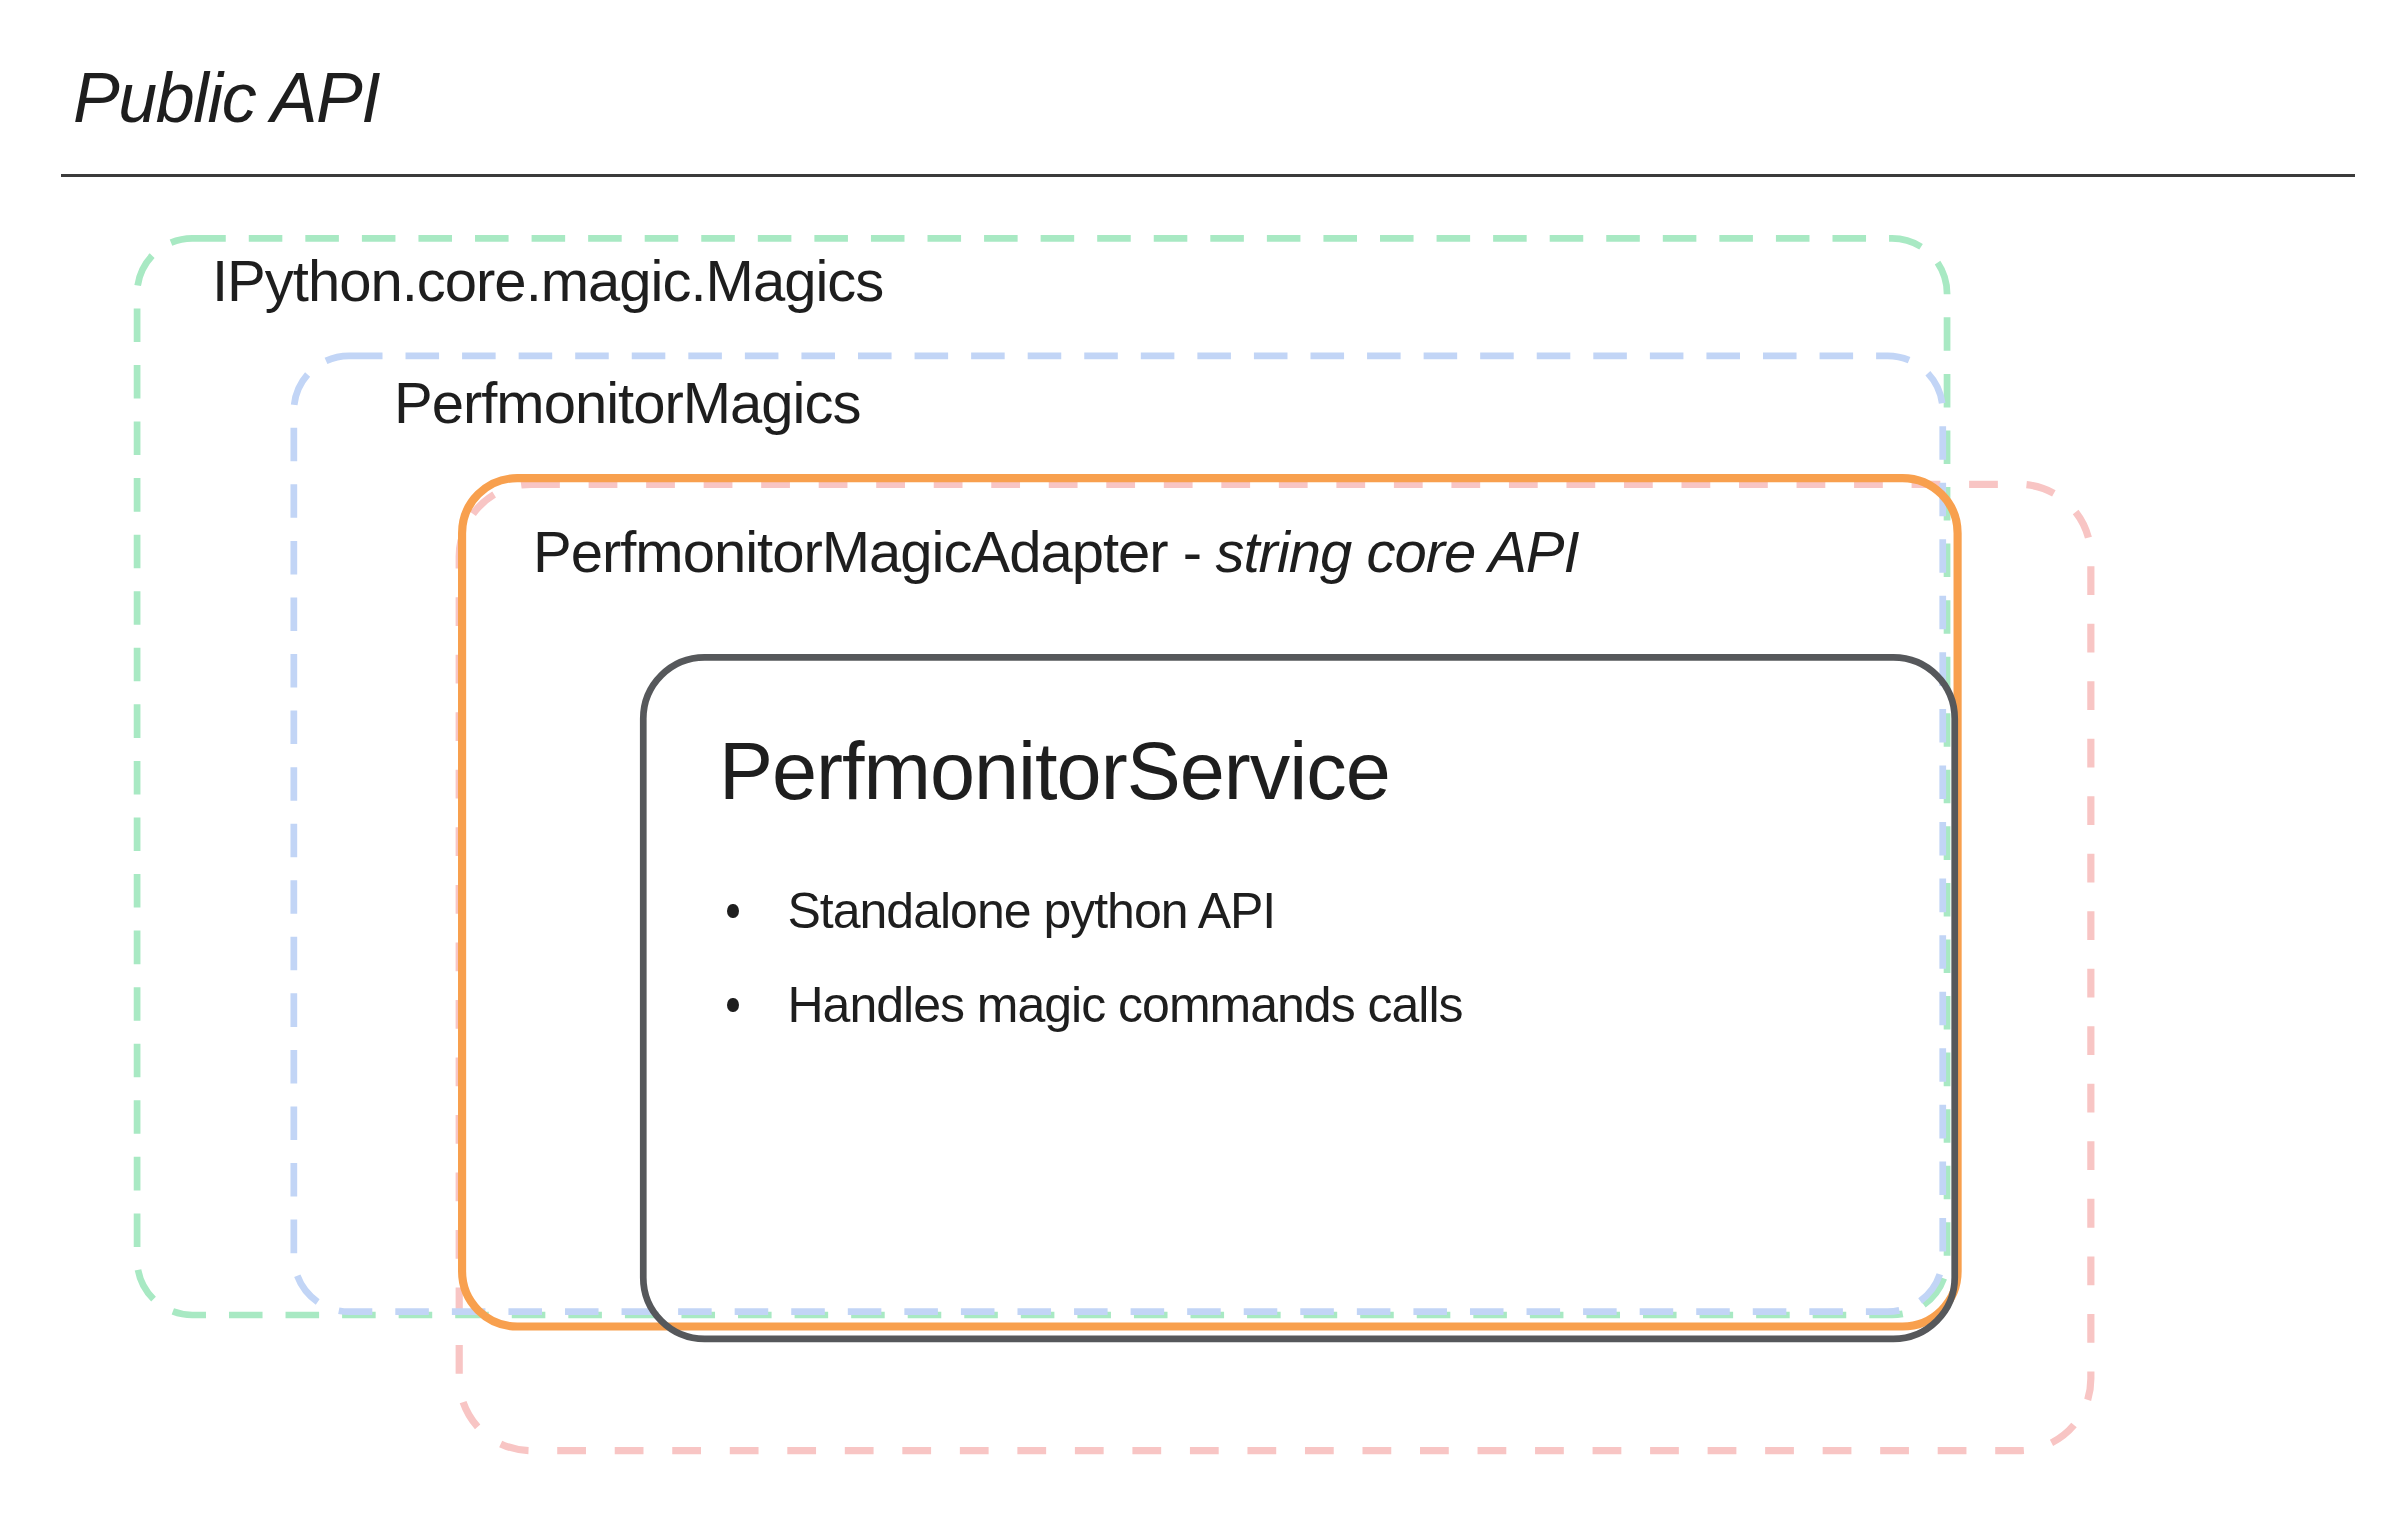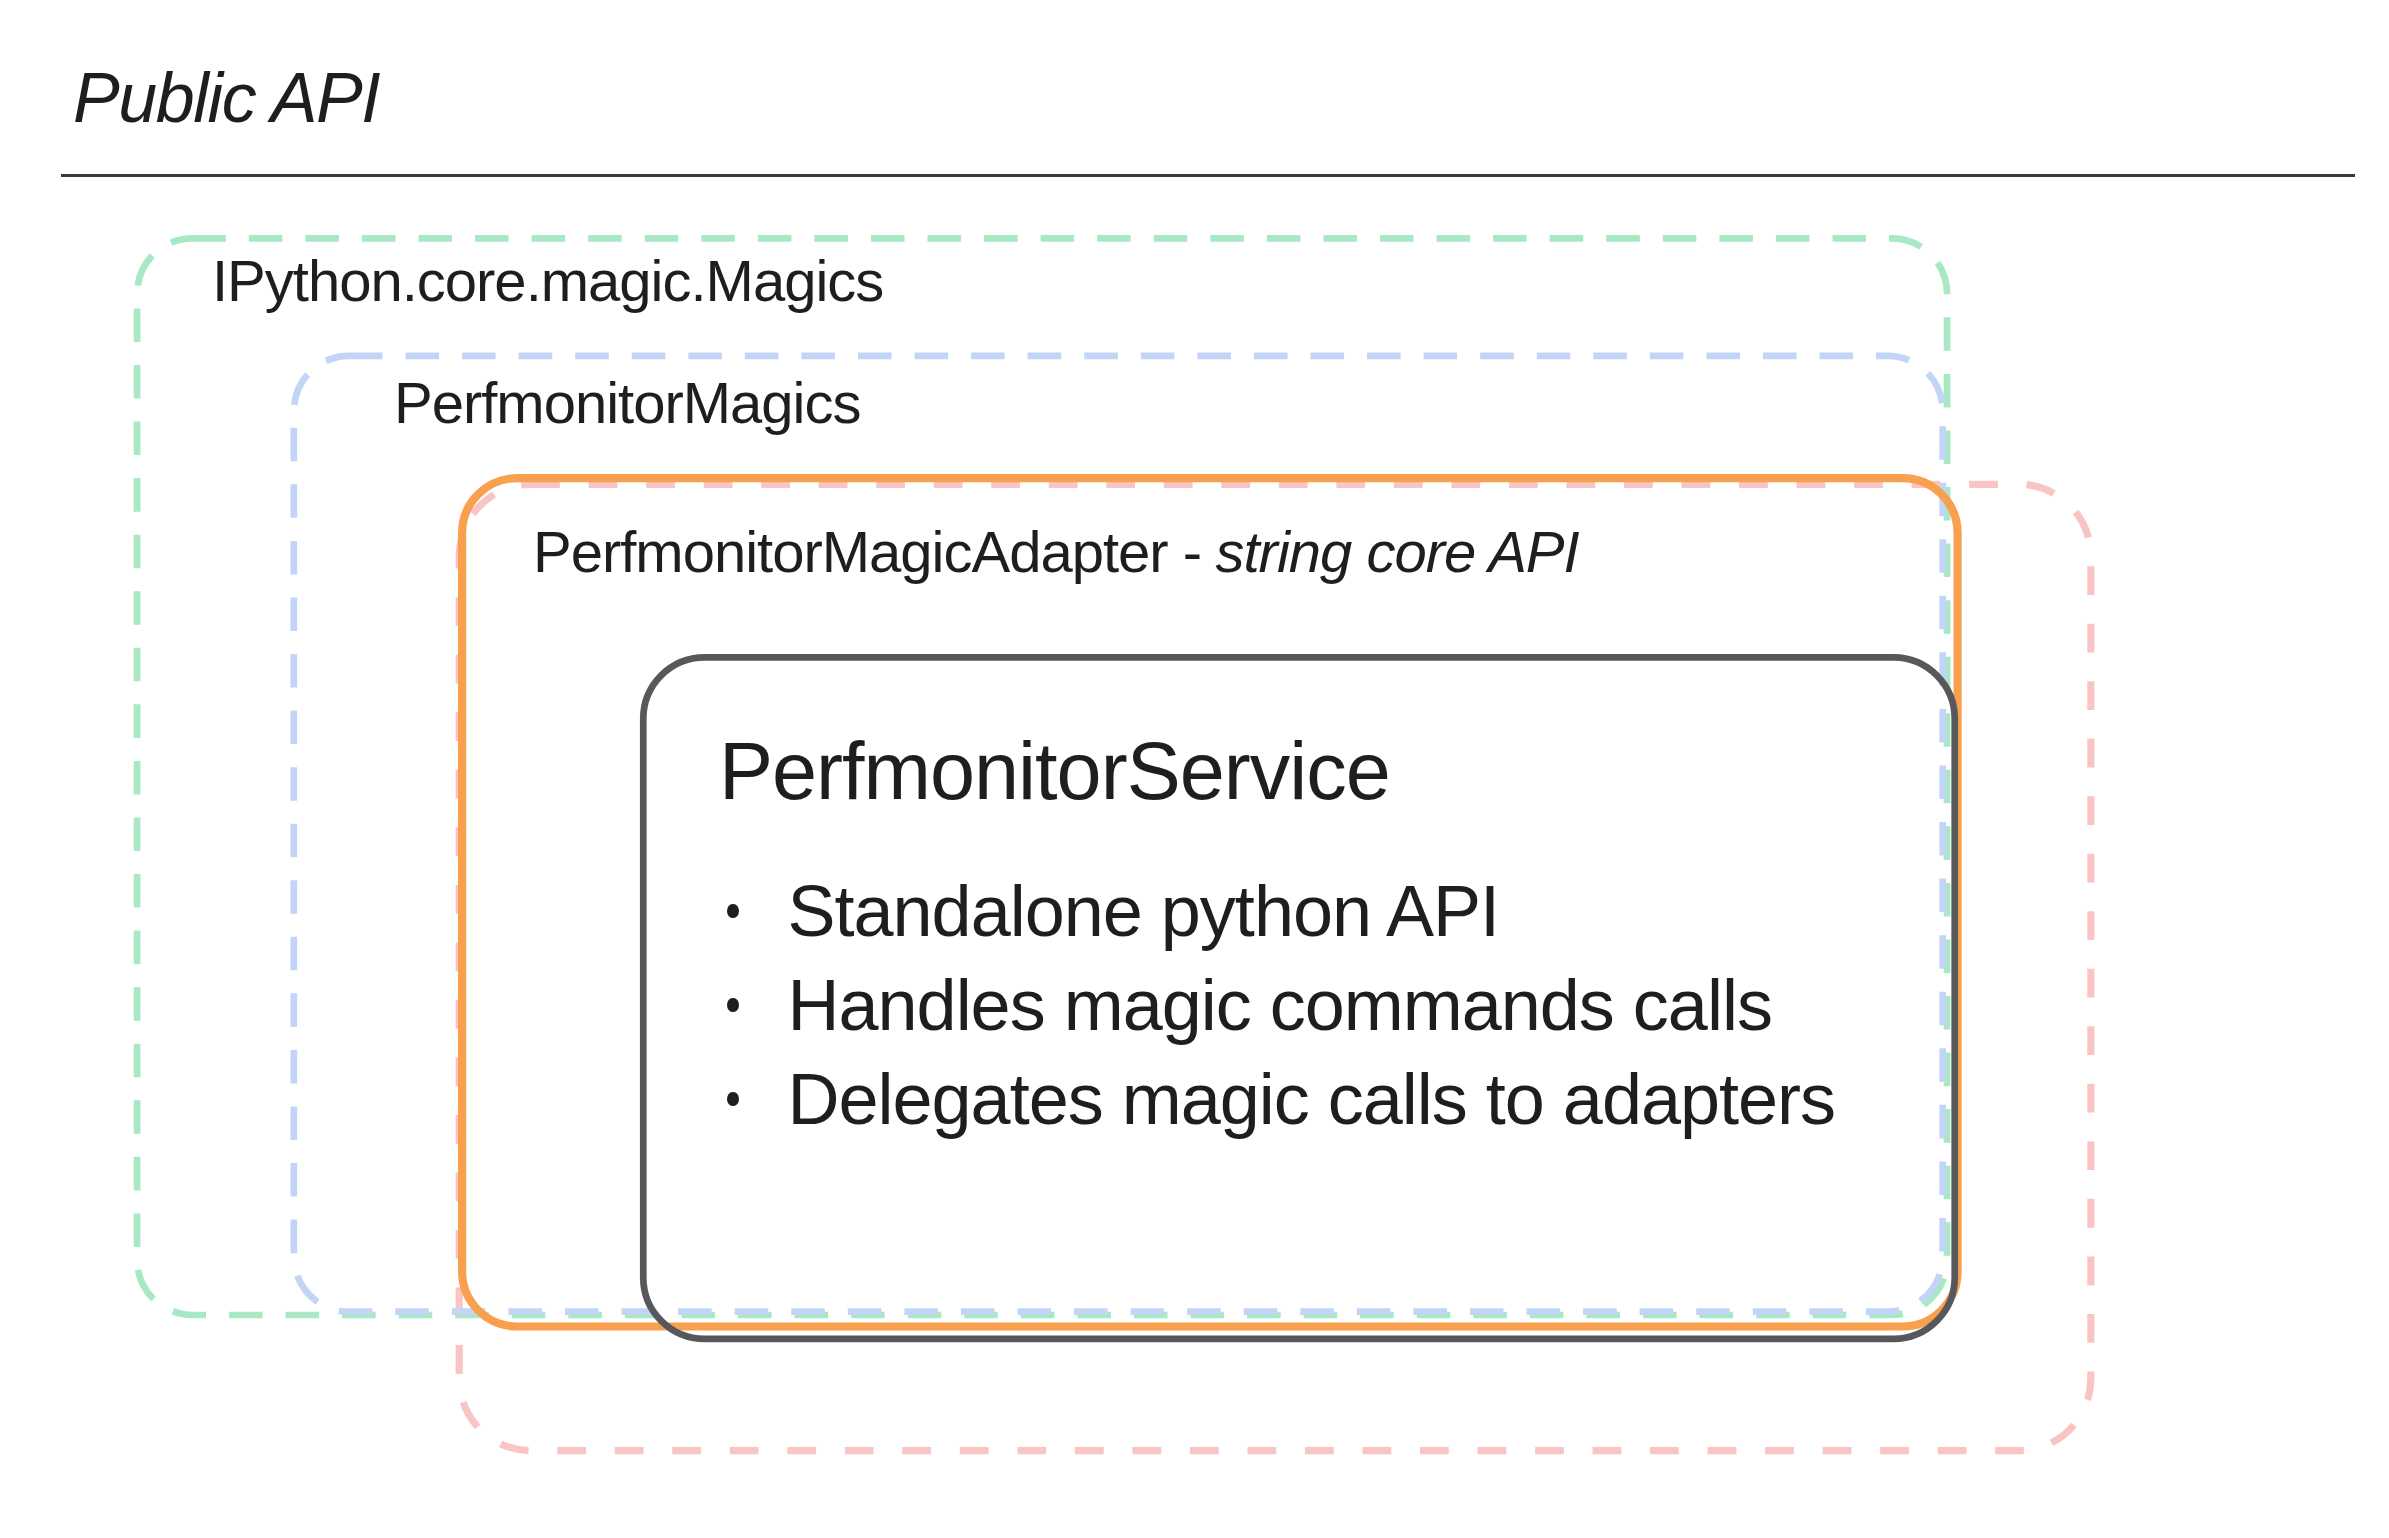--- a/index.html
+++ b/index.html
@@ -56,21 +56,21 @@
     left: 719px;
     top: 725px;
     font-size: 81px;
     letter-spacing: -1px;
     white-space: nowrap;
   }
   .bullet-list {
     position: absolute;
     left: 727px;
     top: 864px;
-    font-size: 72px;
+    font-size: 50px;
     letter-spacing: -1px;
   }
   .bullet-row {
     display: flex;
     align-items: center;
     height: 94px;
     white-space: nowrap;
   }
   .bullet-dot {
     flex: 0 0 auto;
@@ -119,21 +119,17 @@
 
   <div class="bullet-list">
     <div class="bullet-row">
       <span class="bullet-dot"></span>
       <span>Standalone python API</span>
     </div>
     <div class="bullet-row">
       <span class="bullet-dot"></span>
       <span>Handles magic commands calls</span>
     </div>
-    <div class="bullet-row">
-      <span class="bullet-dot"></span>
-      <span>Delegates magic calls to adapters</span>
-    </div>
   </div>
 
 
 </div>
 
 
 </body></html>

